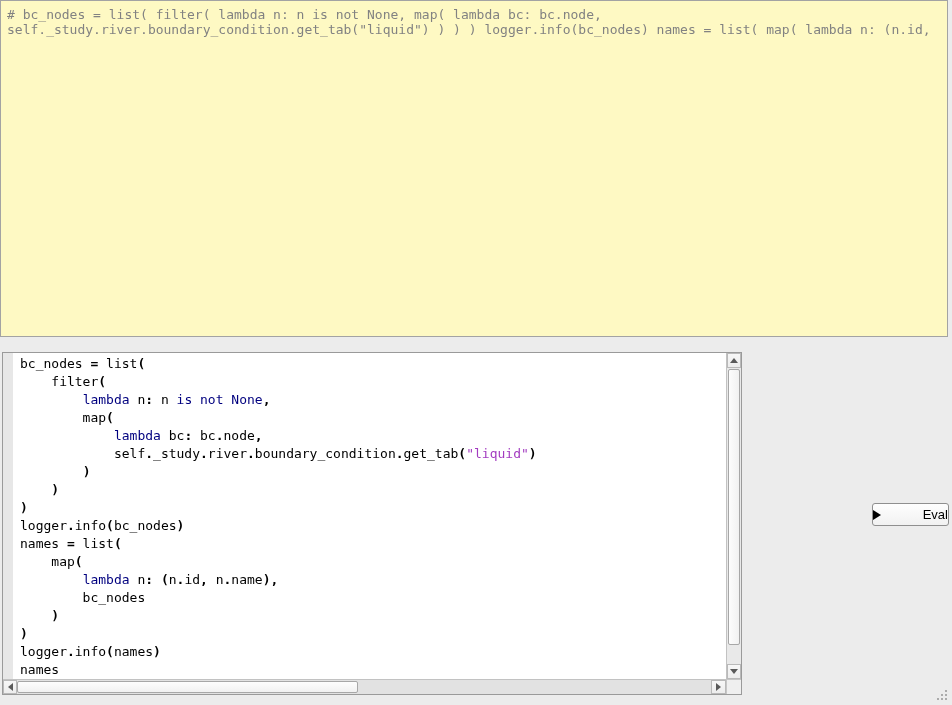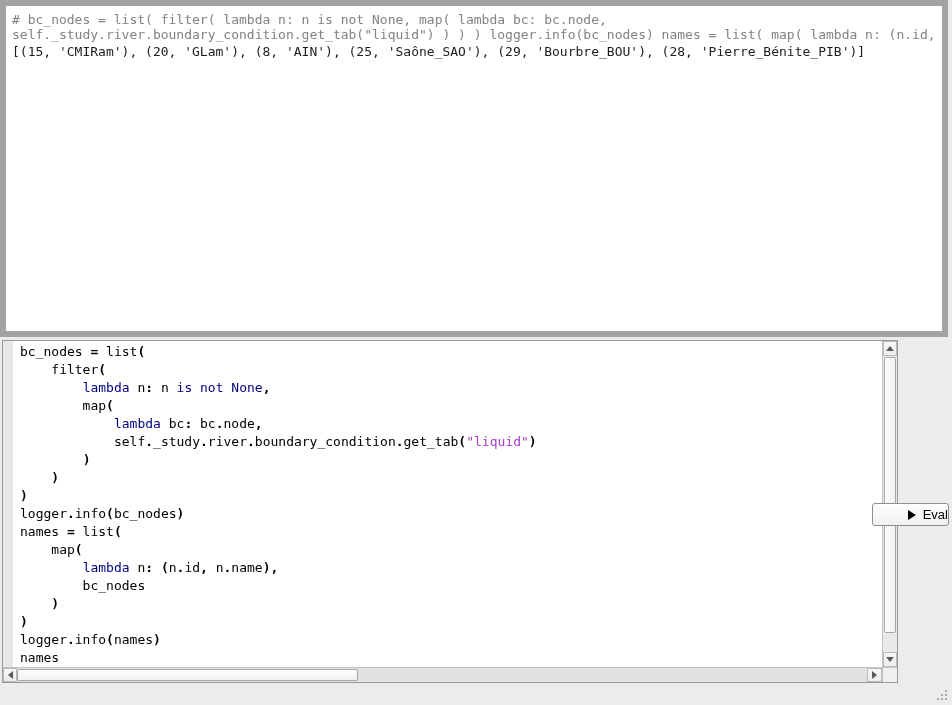--- a/index.html
+++ b/index.html
@@ -7,34 +7,34 @@
   body {
     position:relative;
     background:#ececec;
     font-family:"DejaVu Sans", "Liberation Sans", sans-serif;
     overflow:hidden;
   }
 
   
   .history-pane {
     position:absolute; left:0; top:0; width:948px; height:337px;
-    background:#ffffff;
-    border:6px solid #a3a3a3;
+    background:#fef9c3;
+    border:1px solid #a3a3a3;
     padding:6px 5px 0 6px;
     font-family:"DejaVu Sans Mono","Liberation Mono",monospace;
     font-size:13px; line-height:15px;
     overflow:hidden;
   }
   .history-command { color:var(--gray-text); white-space:pre; }
   .history-command div { white-space:pre; }
   .history-result { color:var(--result-text); white-space:pre; margin-top:2px; }
 
   
   .editor {
-    position:absolute; left:2px; top:340px; width:896px; height:343px;
+    position:absolute; left:2px; top:352px; width:740px; height:343px;
     background:#ffffff;
     border:1px solid #9a9a9a;
   }
   .gutter {
     position:absolute; left:0; top:0; bottom:15px; width:10px;
     background:#e7e7e7;
   }
   .code-area {
     position:absolute; left:10px; top:0; right:15px; bottom:15px;
     padding:2px 0 0 7px;
@@ -89,21 +89,21 @@
     position:absolute; right:0; bottom:0; width:15px; height:15px;
     background:#efefef; border-left:1px solid #c6c6c6; border-top:1px solid #c6c6c6;
   }
 
   
   .eval-button {
     position:absolute; left:872px; top:503px; width:77px; height:23px;
     background:linear-gradient(#fefefe,#f1f1f1);
     border:1px solid #8f8f8f;
     border-radius:3px;
-    display:flex; align-items:center; justify-content:flex-end; gap:7px;
+    display:flex; align-items:center; justify-content:space-between; gap:7px;
     font-size:13px; color:#000;
     cursor:default;
   }
   .play-icon {
     width:0; height:0;
     border-top:5px solid transparent;
     border-bottom:5px solid transparent;
     border-left:8px solid #000;
   }
 
@@ -112,21 +112,20 @@
     position:absolute; right:5px; bottom:5px; width:2px; height:2px;
     background:#ababab;
     box-shadow:-4px 0 #ababab, -8px 0 #ababab, 0 -4px #ababab, -4px -4px #ababab, 0 -8px #ababab;
   }
 </style>
 </head>
 <body>
 
 <div class="history-pane">
   <div class="history-command"><div># bc_nodes = list( filter( lambda n: n is not None, map( lambda bc: bc.node,</div><div>self._study.river.boundary_condition.get_tab("liquid") ) ) ) logger.info(bc_nodes) names = list( map( lambda n: (n.id,</div></div>
-  <div class="history-result">[(15, 'CMIRam'), (20, 'GLam'), (8, 'AIN'), (25, 'Saône_SAO'), (29, 'Bourbre_BOU'), (28, 'Pierre_Bénite_PIB')]</div>
 </div>
 
 <div class="editor">
   <div class="gutter"></div>
   <div class="code-area"><div class="code-line"><span class="tk-p">bc_nodes </span><span class="tk-o">=</span><span class="tk-p"> list</span><span class="tk-o">(</span></div><div class="code-line"><span class="tk-p">    filter</span><span class="tk-o">(</span></div><div class="code-line"><span class="tk-p">        </span><span class="tk-k">lambda</span><span class="tk-p"> n</span><span class="tk-o">:</span><span class="tk-p"> n </span><span class="tk-k">is</span><span class="tk-p"> </span><span class="tk-k">not</span><span class="tk-p"> </span><span class="tk-k">None</span><span class="tk-o">,</span></div><div class="code-line"><span class="tk-p">        map</span><span class="tk-o">(</span></div><div class="code-line"><span class="tk-p">            </span><span class="tk-k">lambda</span><span class="tk-p"> bc</span><span class="tk-o">:</span><span class="tk-p"> bc</span><span class="tk-o">.</span><span class="tk-p">node</span><span class="tk-o">,</span></div><div class="code-line"><span class="tk-p">            self</span><span class="tk-o">.</span><span class="tk-p">_study</span><span class="tk-o">.</span><span class="tk-p">river</span><span class="tk-o">.</span><span class="tk-p">boundary_condition</span><span class="tk-o">.</span><span class="tk-p">get_tab</span><span class="tk-o">(</span><span class="tk-s">"liquid"</span><span class="tk-o">)</span></div><div class="code-line"><span class="tk-p">        </span><span class="tk-o">)</span></div><div class="code-line"><span class="tk-p">    </span><span class="tk-o">)</span></div><div class="code-line"><span class="tk-o">)</span></div><div class="code-line"><span class="tk-p">logger</span><span class="tk-o">.</span><span class="tk-p">info</span><span class="tk-o">(</span><span class="tk-p">bc_nodes</span><span class="tk-o">)</span></div><div class="code-line"><span class="tk-p">names </span><span class="tk-o">=</span><span class="tk-p"> list</span><span class="tk-o">(</span></div><div class="code-line"><span class="tk-p">    map</span><span class="tk-o">(</span></div><div class="code-line"><span class="tk-p">        </span><span class="tk-k">lambda</span><span class="tk-p"> n</span><span class="tk-o">:</span><span class="tk-p"> </span><span class="tk-o">(</span><span class="tk-p">n</span><span class="tk-o">.</span><span class="tk-p">id</span><span class="tk-o">,</span><span class="tk-p"> n</span><span class="tk-o">.</span><span class="tk-p">name</span><span class="tk-o">)</span><span class="tk-o">,</span></div><div class="code-line"><span class="tk-p">        bc_nodes</span></div><div class="code-line"><span class="tk-p">    </span><span class="tk-o">)</span></div><div class="code-line"><span class="tk-o">)</span></div><div class="code-line"><span class="tk-p">logger</span><span class="tk-o">.</span><span class="tk-p">info</span><span class="tk-o">(</span><span class="tk-p">names</span><span class="tk-o">)</span></div><div class="code-line"><span class="tk-p">names</span></div></div>
 
   <div class="vscroll">
     <div class="scroll-btn btn-up">
       <span class="tri tri-up"></span>
     </div>

